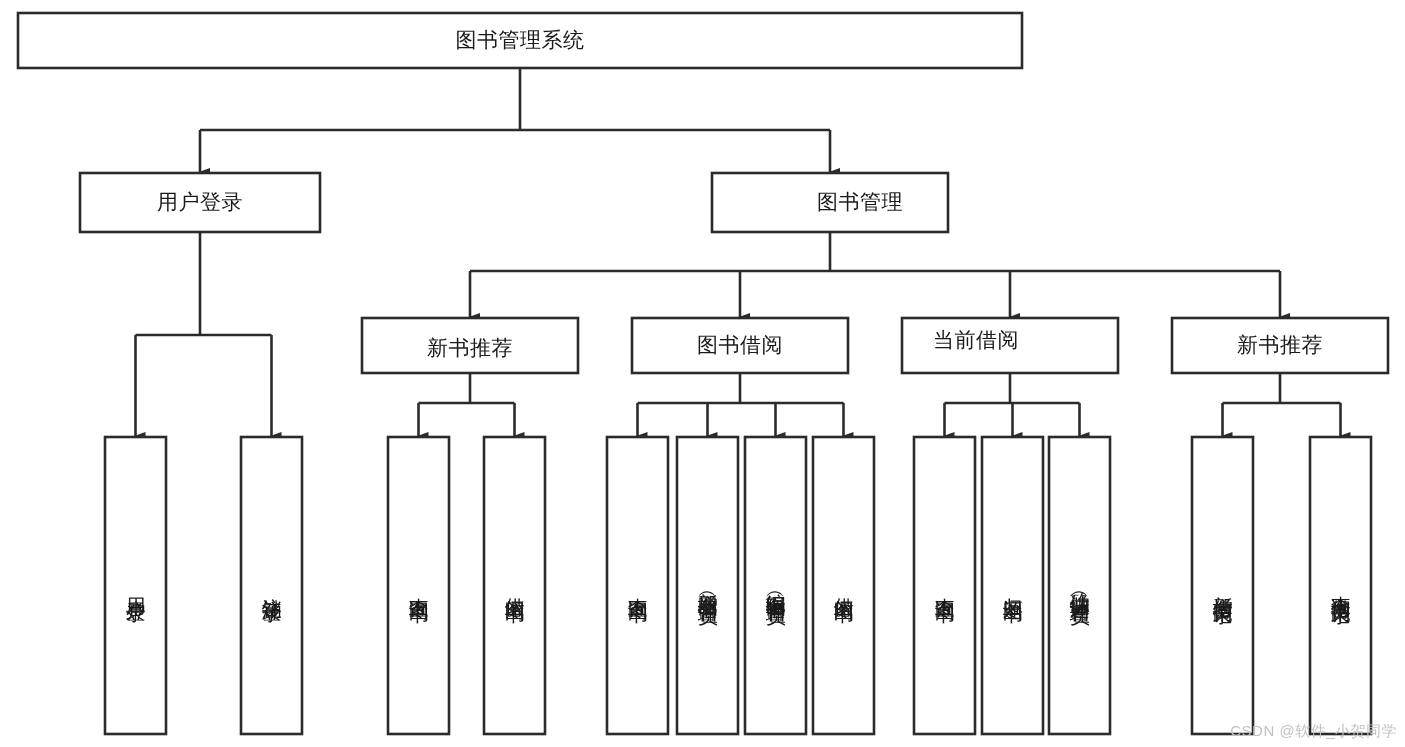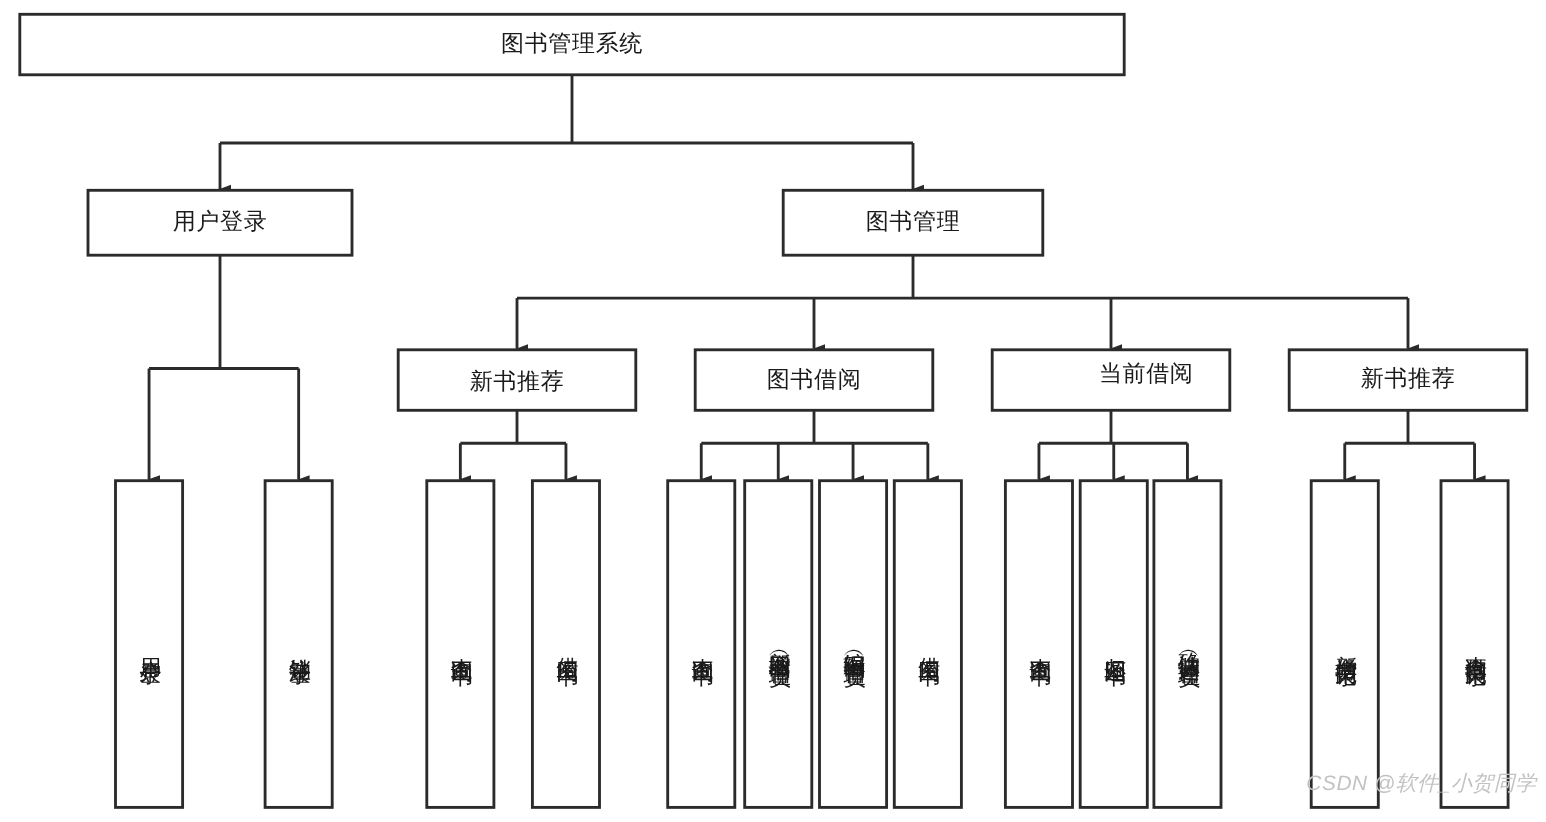--- a/index.html
+++ b/index.html
@@ -47,27 +47,26 @@
   .node-label.vertical {
     writing-mode: vertical-rl;
     text-orientation: upright;
     font-size: 20px;
     letter-spacing: 2px;
     padding: 4px 0;
   }
   .watermark {
     position: absolute;
     right: 8px;
-    bottom: 22px;
-    font-size: 19px;
+    bottom: 6px;
+    font-size: 15px;
     color: #c2c2c2;
     letter-spacing: 0.5px;
     white-space: nowrap;
     user-select: none;
-    font-style: italic;
   }
 </style>
 </head>
 <body>
 
 <div id="diagram-root">
   <svg id="diagram-svg" viewBox="0 0 1405 747" xmlns="http://www.w3.org/2000/svg">
     <defs>
       <marker id="arrowhead" markerWidth="9" markerHeight="11" refX="4.5" refY="10" orient="auto" markerUnits="userSpaceOnUse">
         <path d="M0.5,0 L8.5,0 L4.5,11 Z" fill="#2b2b2b"></path>
@@ -127,24 +126,24 @@
         <rect x="914" y="437" width="61" height="297" class="node-box"></rect>
         <rect x="982" y="437" width="61" height="297" class="node-box"></rect>
         <rect x="1049" y="437" width="61" height="297" class="node-box"></rect>
         <rect x="1192" y="437" width="61" height="297" class="node-box"></rect>
         <rect x="1310" y="437" width="61" height="297" class="node-box"></rect>
       </g>
   </svg>
   <div id="label-layer">
       <div class="node-label" style="left: 18px; top: 13px; width: 1004px; height: 55px;">图书管理系统</div>
       <div class="node-label" style="left: 80px; top: 173px; width: 240px; height: 59px;">用户登录</div>
-      <div class="node-label" style="left: 712px; top: 173px; width: 236px; height: 59px;">图书管理</div>
+      <div class="node-label" style="left: 742px; top: 173px; width: 236px; height: 59px;">图书管理</div>
       <div class="node-label" style="left: 362px; top: 318px; width: 216px; height: 61px;">新书推荐</div>
-      <div class="node-label" style="left: 632px; top: 318px; width: 216px; height: 55px; font-family: Liberation Serif, serif;">图书借阅</div>
-      <div class="node-label" style="left: 934px; top: 318px; width: 216px; height: 44px;">当前借阅</div>
+      <div class="node-label" style="left: 632px; top: 318px; width: 216px; height: 55px;">图书借阅</div>
+      <div class="node-label" style="left: 868px; top: 318px; width: 216px; height: 44px;">当前借阅</div>
       <div class="node-label" style="left: 1172px; top: 318px; width: 216px; height: 55px;">新书推荐</div>
       <div class="node-label vertical" style="left: 105px; top: 437px; width: 61px; height: 297px;">用户登录</div>
       <div class="node-label vertical" style="left: 241px; top: 437px; width: 61px; height: 297px;">注销登录</div>
       <div class="node-label vertical" style="left: 388px; top: 437px; width: 61px; height: 297px;">查询图书</div>
       <div class="node-label vertical" style="left: 484px; top: 437px; width: 61px; height: 297px;">借阅图书</div>
       <div class="node-label vertical" style="left: 607px; top: 437px; width: 61px; height: 297px;">查询图书</div>
       <div class="node-label vertical" style="left: 677px; top: 437px; width: 61px; height: 297px;">新增图书（管理员）</div>
       <div class="node-label vertical" style="left: 745px; top: 437px; width: 61px; height: 297px;">编辑图书（管理员）</div>
       <div class="node-label vertical" style="left: 813px; top: 437px; width: 61px; height: 297px;">借阅图书</div>
       <div class="node-label vertical" style="left: 914px; top: 437px; width: 61px; height: 297px;">查询图书</div>

